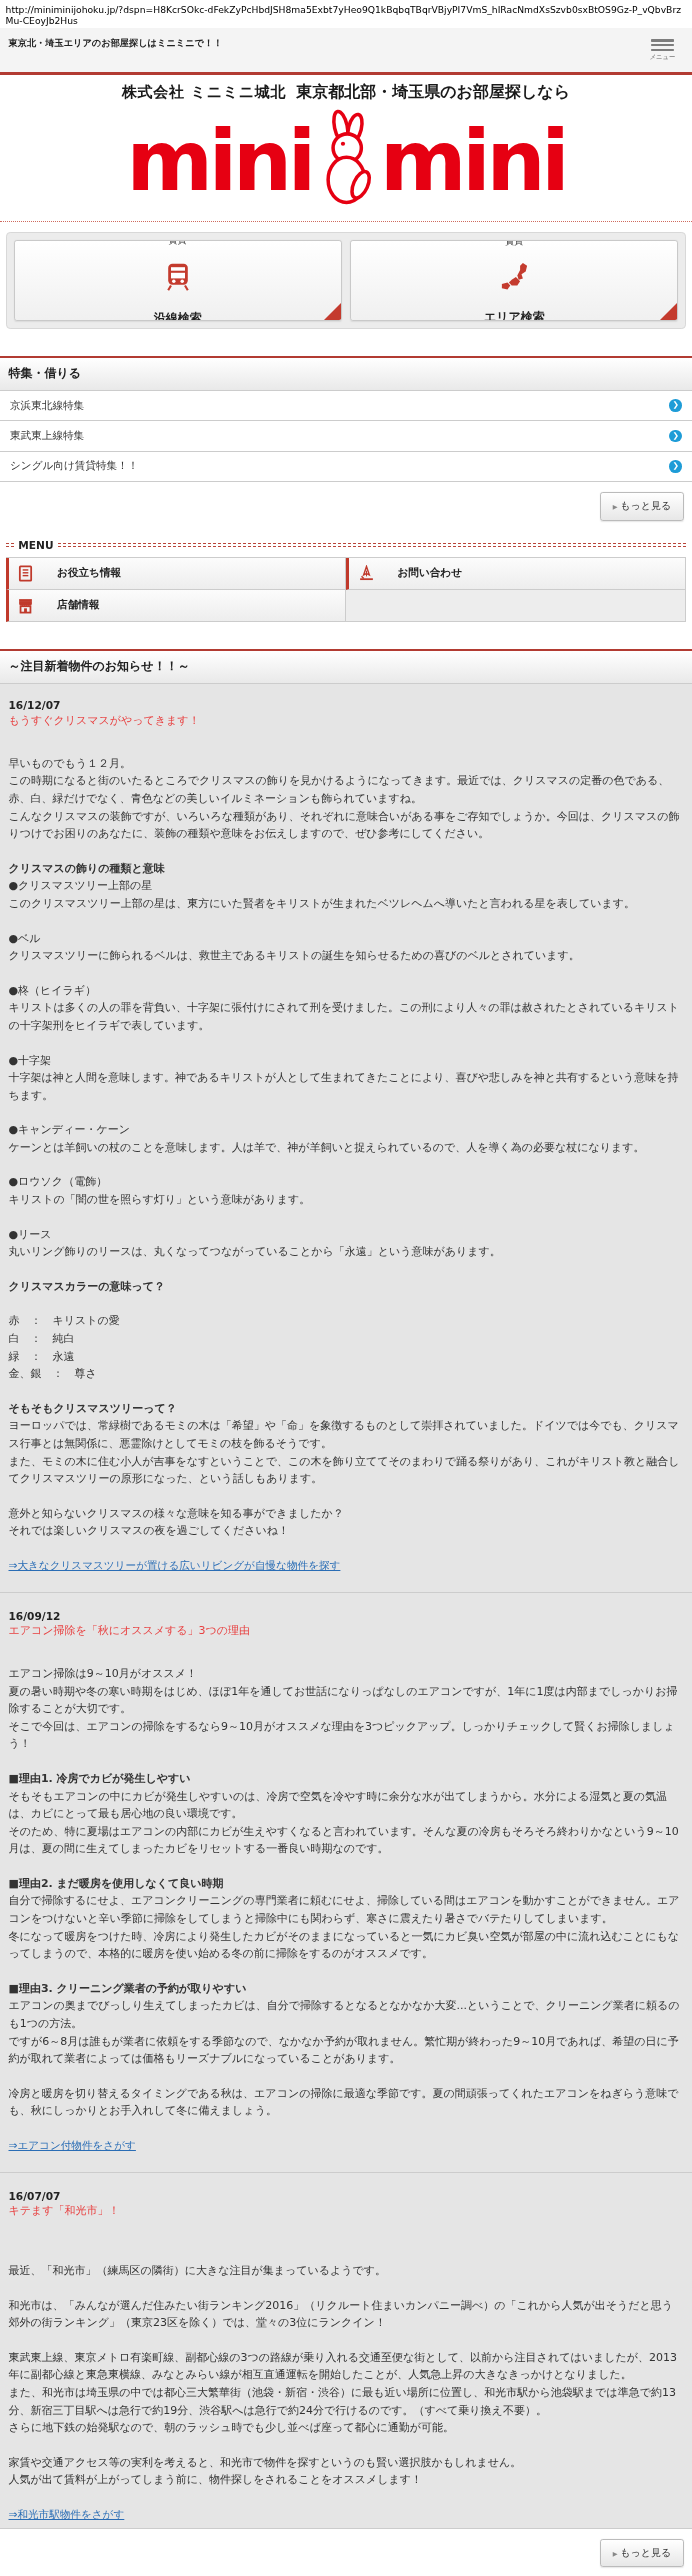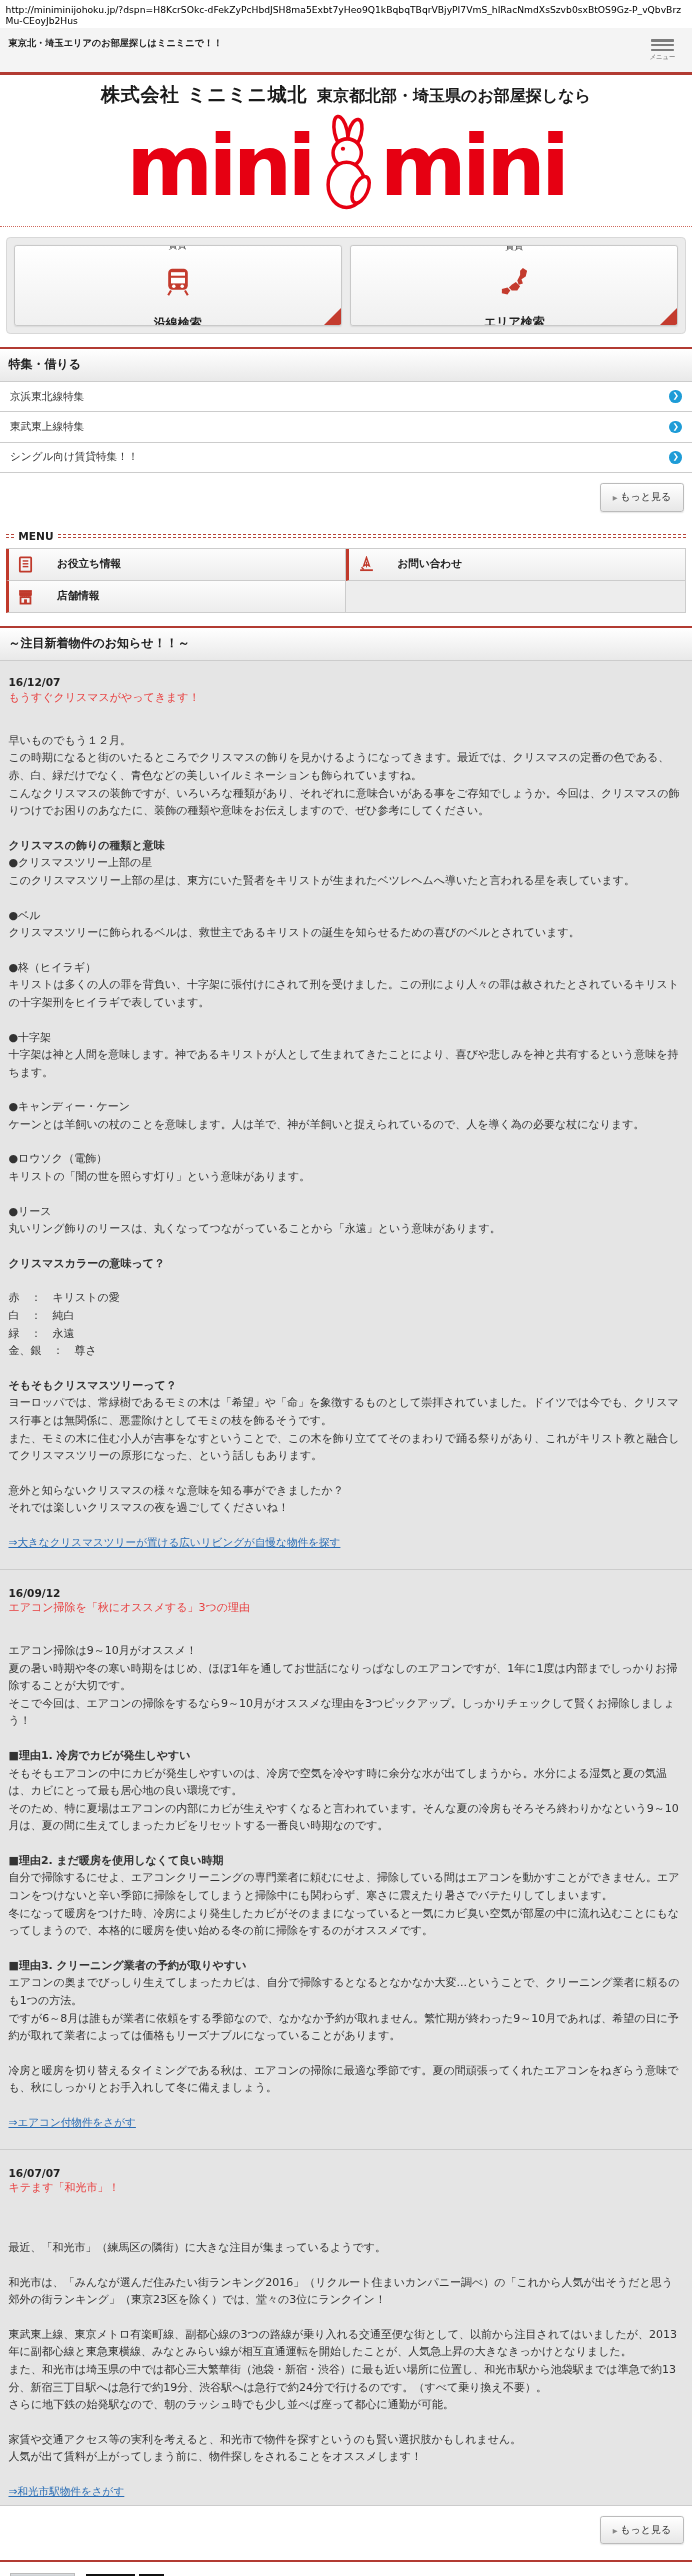--- a/index.html
+++ b/index.html
@@ -39,21 +39,21 @@
   .menu-btn .menu-label{font-size:6.3px;color:#666;margin-top:1.4px;display:block;}
   
   .logo-block{
     border-top:3.5px solid #b23b32;
     border-bottom:1.4px dotted #cf6a5e;
     padding:7px 0 4.2px;
     text-align:center;
     background:#fff;
   }
   .logo-line1{display:flex;align-items:baseline;justify-content:center;gap:10px;}
-  .company-name{font-size:19px;font-weight:bold;color:#1a1a1a;letter-spacing:0.7px;}
+  .company-name{font-size:15px;font-weight:bold;color:#1a1a1a;letter-spacing:0.7px;}
   .company-tagline{font-size:16px;font-weight:bold;color:#1a1a1a;}
   .logo-art{margin-top:4.2px;display:flex;align-items:center;justify-content:center;gap:1.4px;}
   .logo-word{
     font-size:83px;line-height:106px;font-weight:bold;letter-spacing:-4.2px;
     font-family:"DejaVu Sans",sans-serif;
   }
   
   .search-wrap{
     margin:10px 5.6px 0;
     background:#ececec;border:0.7px solid #d8d8d8;border-radius:4.2px;
@@ -67,21 +67,21 @@
     display:flex;flex-direction:column;align-items:center;justify-content:center;gap:15px;
     cursor:pointer;overflow:hidden;
   }
   .search-btn .badge-chintai{font-size:9.2px;color:#333;}
   .search-btn .btn-label{font-size:12px;font-weight:bold;color:#222;}
   .corner-tri{
     position:absolute;right:0;bottom:0;width:0;height:0;
     border-left:17px solid transparent;border-bottom:17px solid #c43b2e;
   }
   
-  .section{margin-top:13px;border-top:2.8px solid #b23b32;}
+  .section{margin-top:27px;border-top:2.8px solid #b23b32;}
   .section-header{
     background:linear-gradient(#ffffff,#e9e9e9);
     border-bottom:0.7px solid #ccc;
     padding:7.7px 8.5px;font-size:12px;font-weight:bold;color:#222;
   }
   
   .feature-row{
     display:flex;align-items:center;justify-content:space-between;
     padding:7.7px 10px;border-bottom:0.7px solid #ccc;font-size:10.6px;color:#333;cursor:pointer;
     background:#fff;

